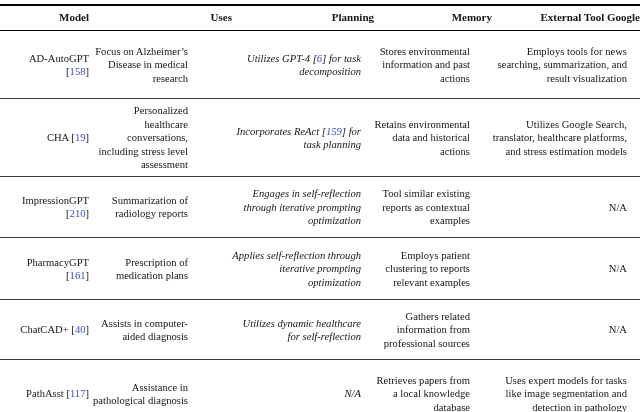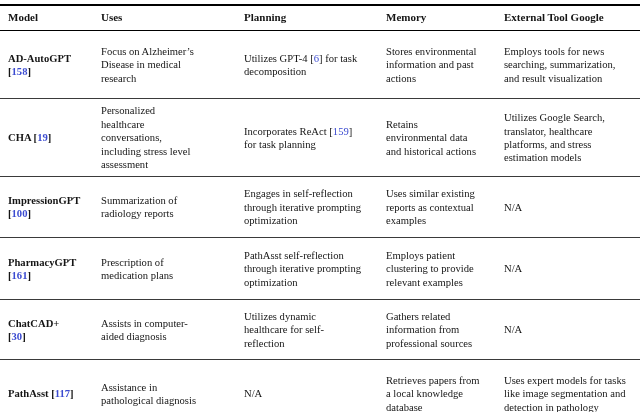--- a/index.html
+++ b/index.html
@@ -27,47 +27,47 @@
     table-layout: fixed;
     width: 640px;
   }
   col.c0 { width: 89px; }
   col.c1 { width: 143px; }
   col.c2 { width: 142px; }
   col.c3 { width: 118px; }
   col.c4 { width: 148px; }
 
   th, td {
-    text-align: left;
+    text-align: right;
     vertical-align: middle;
     font-size: 10.6px;
     line-height: 13.4px;
-    padding: 12px;
+    padding: 0;
   }
   th {
     font-weight: bold;
     font-size: 11px;
     padding-top: 5px;
     padding-bottom: 6px;
     border-bottom: 1.5px solid #000;
     white-space: nowrap;
   }
   td {
     border-bottom: 1px solid #3a3a3a;
     padding-top: 5px;
     padding-bottom: 5px;
   }
   tbody tr:last-child td { border-bottom: none; }
 
   th:first-child, td:first-child { padding-left: 8px; }
 
   .cw { display: block; }
-  td.col0 .cw { max-width: 88px; font-weight: bold; }
+  td.col0 .cw { max-width: 88px; }
   td.col1 .cw { max-width: 99px; }
-  td.col2 .cw { max-width: 129px; }
+  td.col2 .cw { max-width: 129px; font-style: italic; }
   td.col3 .cw { max-width: 96px; }
   td.col4 .cw { max-width: 135px; }
 
   
   tbody tr:nth-child(1) td { height: 57px; }
   tbody tr:nth-child(2) td { height: 65px; }
   tbody tr:nth-child(3) td { height: 50px; }
   tbody tr:nth-child(4) td { height: 51px; }
   tbody tr:nth-child(5) td { height: 49px; }
   tbody tr:nth-child(6) td { height: 57px; }
@@ -128,55 +128,55 @@
           </td>
           <td class="col3">
             <span class="cw">Retains environmental data and historical actions</span>
           </td>
           <td class="col4">
             <span class="cw">Utilizes Google Search, translator, healthcare platforms, and stress estimation models</span>
           </td>
         </tr>
         <tr>
           <td class="col0">
-            <span class="cw">ImpressionGPT <span class="cite">[<span class="num">100</span>]</span></span>
+            <span class="cw">ImpressionGPT <span class="cite">[<span class="num">210</span>]</span></span>
           </td>
           <td class="col1">
             <span class="cw">Summarization of radiology reports</span>
           </td>
           <td class="col2">
             <span class="cw">Engages in self-reflection through iterative prompting optimization</span>
           </td>
           <td class="col3">
-            <span class="cw">Uses similar existing reports as contextual examples</span>
+            <span class="cw">Tool similar existing reports as contextual examples</span>
           </td>
           <td class="col4">
             <span class="cw">N/A</span>
           </td>
         </tr>
         <tr>
           <td class="col0">
             <span class="cw">PharmacyGPT <span class="cite">[<span class="num">161</span>]</span></span>
           </td>
           <td class="col1">
             <span class="cw">Prescription of medication plans</span>
           </td>
           <td class="col2">
-            <span class="cw">PathAsst self-reflection through iterative prompting optimization</span>
-          </td>
-          <td class="col3">
-            <span class="cw">Employs patient clustering to provide relevant examples</span>
-          </td>
-          <td class="col4">
-            <span class="cw">N/A</span>
-          </td>
-        </tr>
-        <tr>
-          <td class="col0">
-            <span class="cw">ChatCAD+ <span class="cite">[<span class="num">30</span>]</span></span>
+            <span class="cw">Applies self-reflection through iterative prompting optimization</span>
+          </td>
+          <td class="col3">
+            <span class="cw">Employs patient clustering to reports relevant examples</span>
+          </td>
+          <td class="col4">
+            <span class="cw">N/A</span>
+          </td>
+        </tr>
+        <tr>
+          <td class="col0">
+            <span class="cw">ChatCAD+ <span class="cite">[<span class="num">40</span>]</span></span>
           </td>
           <td class="col1">
             <span class="cw">Assists in computer-aided diagnosis</span>
           </td>
           <td class="col2">
             <span class="cw">Utilizes dynamic healthcare for self-reflection</span>
           </td>
           <td class="col3">
             <span class="cw">Gathers related information from professional sources</span>
           </td>

